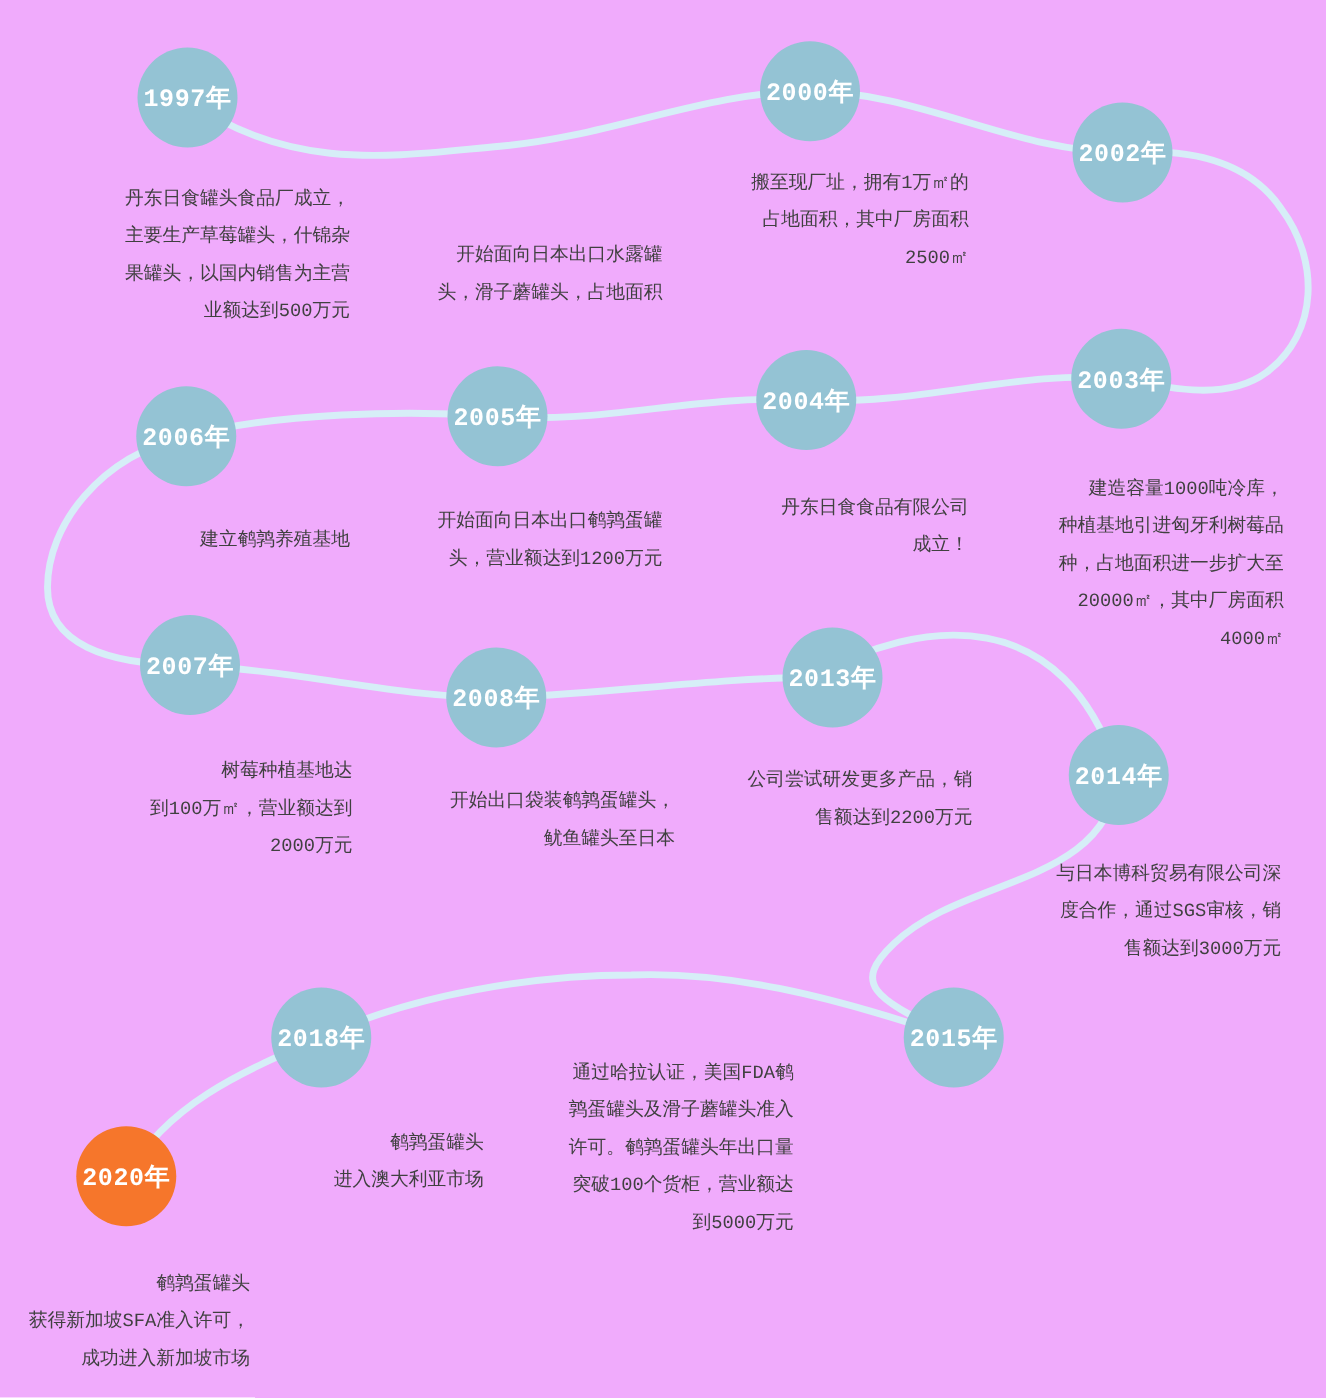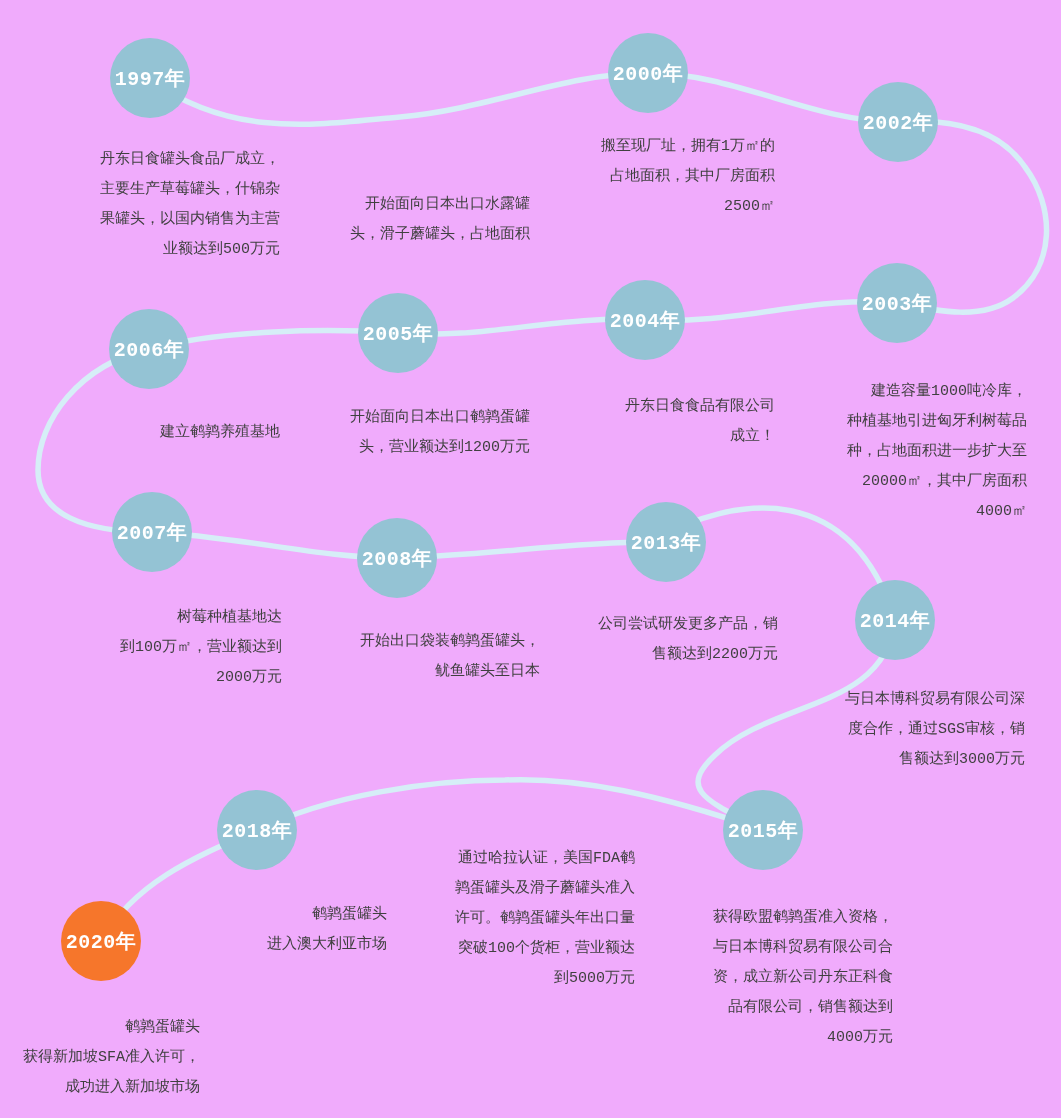--- a/index.html
+++ b/index.html
@@ -116,25 +116,20 @@
   <div class="node" style="left:626px;top:502px">2013年</div>
   <div class="desc" style="left:518px;top:610px">公司尝试研发更多产品，销
 售额达到2200万元</div>
 
   <div class="node" style="left:855px;top:580px">2014年</div>
   <div class="desc" style="left:765px;top:685px">与日本博科贸易有限公司深
 度合作，通过SGS审核，销
 售额达到3000万元</div>
 
   <div class="node" style="left:723px;top:790px">2015年</div>
-  <div class="desc" style="left:633px;top:903px">获得欧盟鹌鹑蛋准入资格，
-与日本博科贸易有限公司合
-资，成立新公司丹东正科食
-品有限公司，销售额达到
-4000万元</div>
 
   <div class="desc" style="left:375px;top:844px">通过哈拉认证，美国FDA鹌
 鹑蛋罐头及滑子蘑罐头准入
 许可。鹌鹑蛋罐头年出口量
 突破100个货柜，营业额达
 到5000万元</div>
 
   <div class="node" style="left:217px;top:790px">2018年</div>
   <div class="desc" style="left:127px;top:900px">鹌鹑蛋罐头
 进入澳大利亚市场</div>

